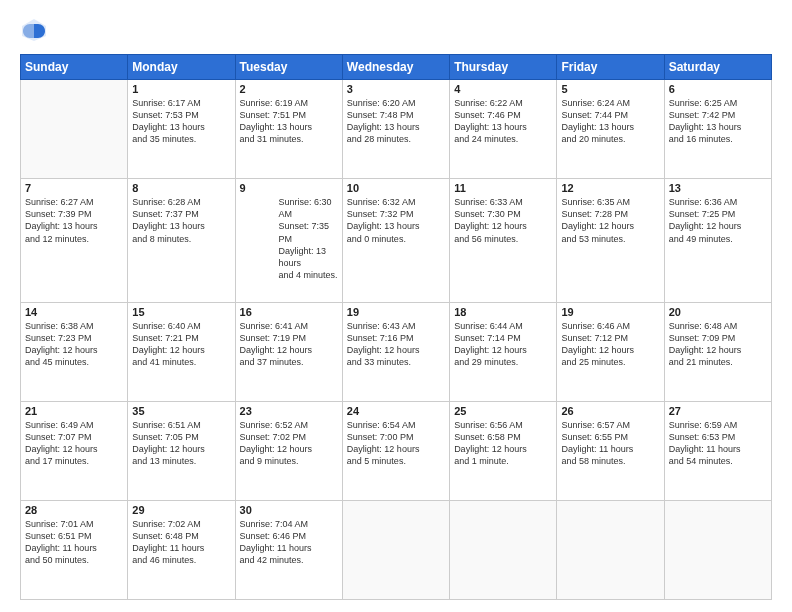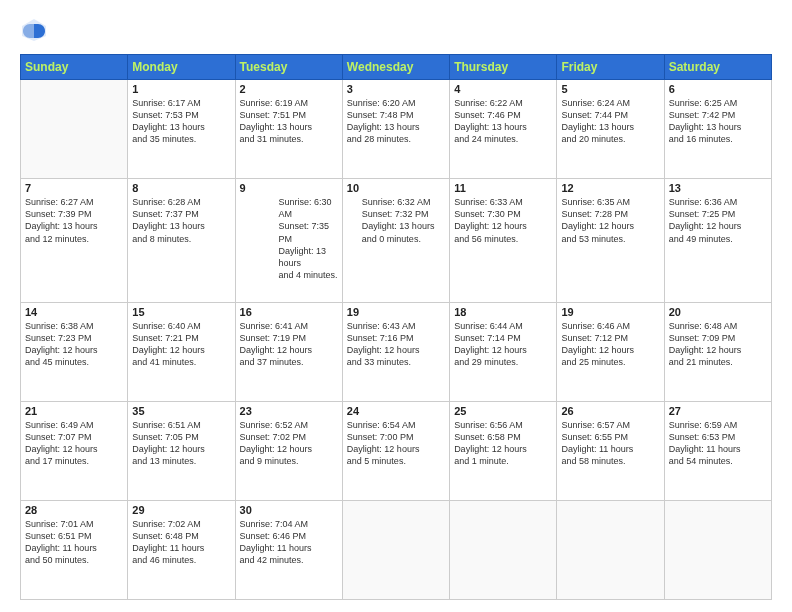--- a/index.html
+++ b/index.html
@@ -46,21 +46,21 @@
     }
     .calendar {
       flex: 1;
       border: 1px solid #ccc;
       border-collapse: collapse;
       width: 100%;
       table-layout: fixed;
     }
     .calendar th {
       background: #2d6fd4;
-      color: #bef264;
+      color: #ffffff;
       font-size: 12px;
       font-weight: bold;
       padding: 5px 4px;
       text-align: left;
       border: 1px solid #1a55b0;
     }
     .calendar td {
       vertical-align: top;
       border: 1px solid #ccc;
       padding: 3px 4px;
@@ -181,21 +181,21 @@
           </td>
           <td>
             <span class="day-num">9</span>
             <div class="cell-text" style="white-space: pre-line; margin-left: 39px;">Sunrise: 6:30 AM
 Sunset: 7:35 PM
 Daylight: 13 hours
 and 4 minutes.</div>
           </td>
           <td>
             <span class="day-num">10</span>
-            <div class="cell-text" style="white-space: pre-line; margin-left: 15px;">Sunrise: 6:32 AM
+            <div class="cell-text" style="white-space: pre-line;">Sunrise: 6:32 AM
 Sunset: 7:32 PM
 Daylight: 13 hours
 and 0 minutes.</div>
           </td>
           <td>
             <span class="day-num">11</span>
             <div class="cell-text" style="white-space: pre-line;">Sunrise: 6:33 AM
 Sunset: 7:30 PM
 Daylight: 12 hours
 and 56 minutes.</div>

